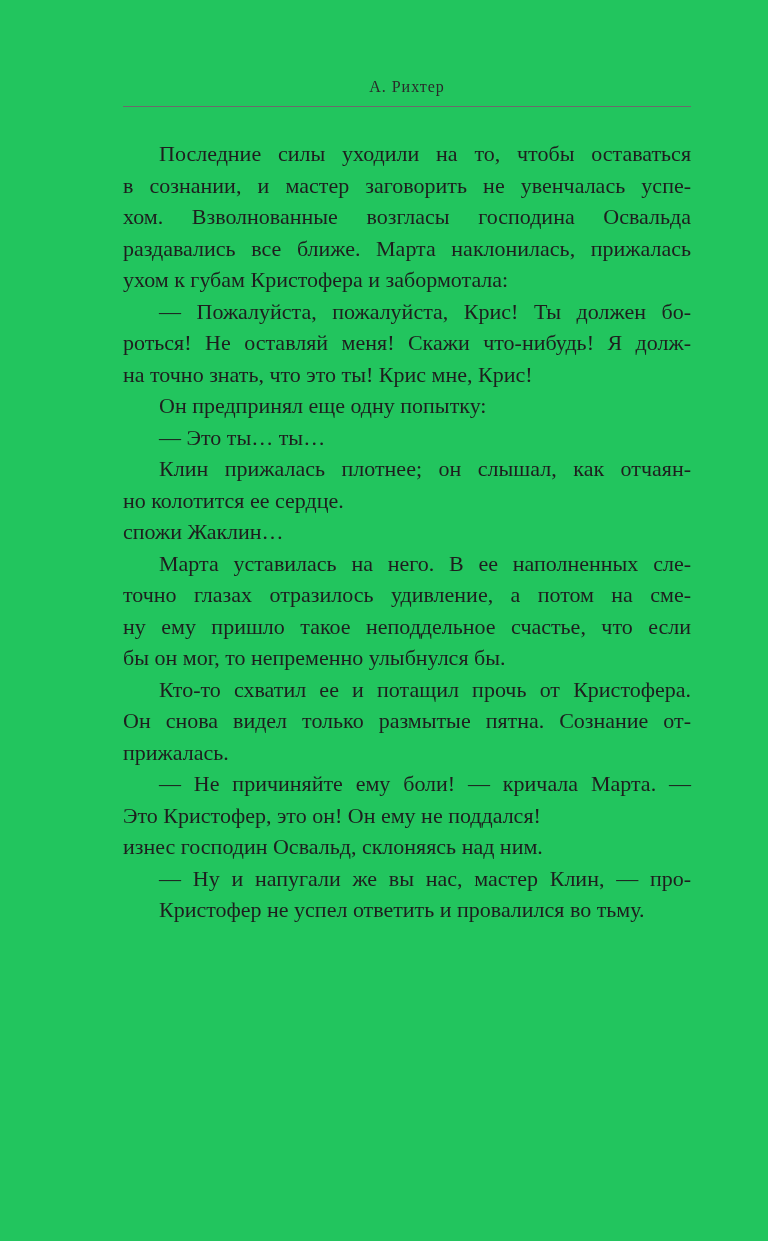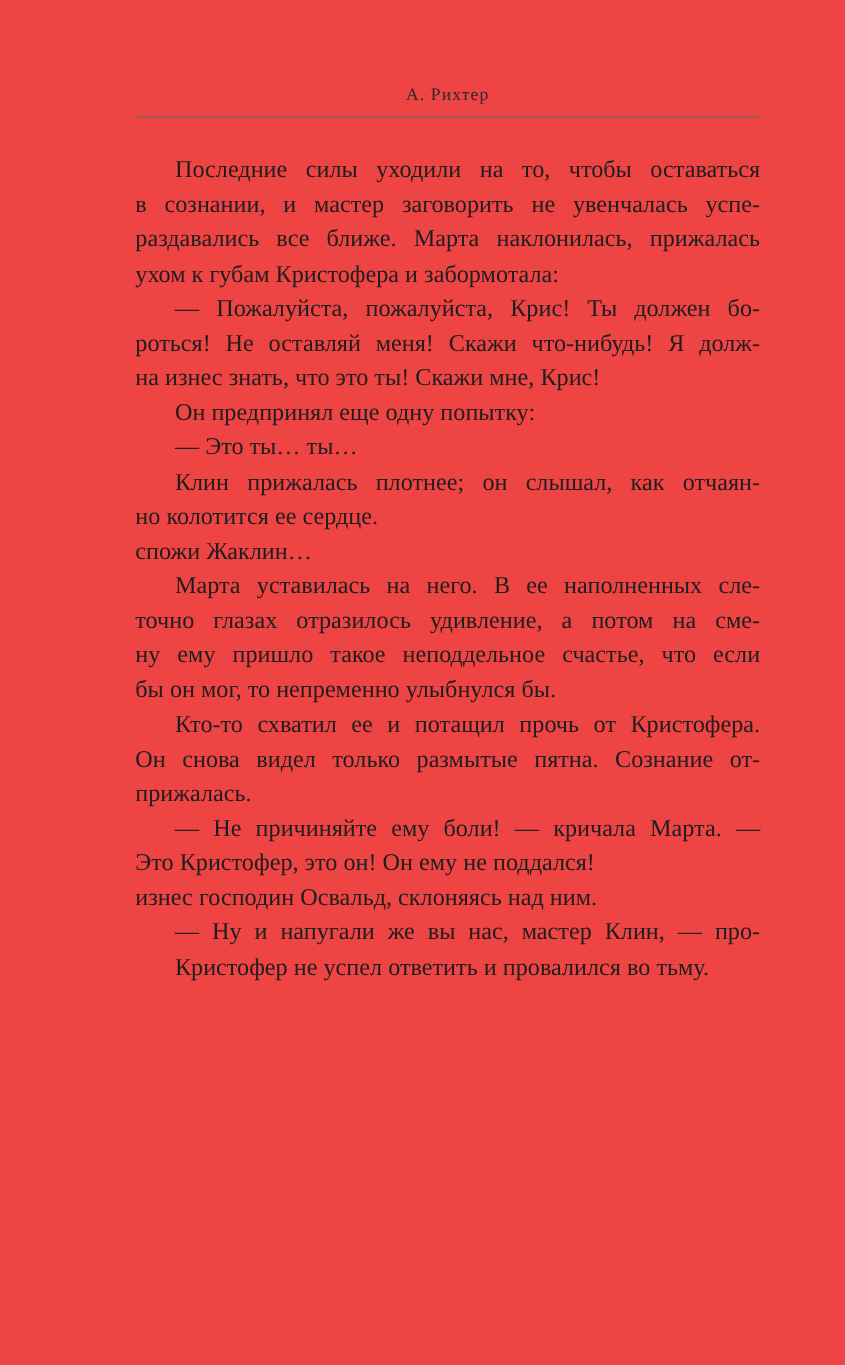--- a/index.html
+++ b/index.html
@@ -1,17 +1,17 @@
 <!DOCTYPE html>
 <html><head>
   <meta charset="utf-8">
   <style>
     html, body { margin: 0; padding: 0; background: #ffffff; }
     body { width: 768px; height: 1241px; position: relative; overflow: hidden; }
-    .page { position: absolute; left: 0; top: 0; width: 768px; height: 1241px; background: #ef4444; }
+    .page { position: absolute; left: 0; top: 0; width: 768px; height: 1241px; background: #22c55e; }
     .running-head {
       position: absolute; left: 123px; width: 568px; top: 78px;
       text-align: center; font-family: "Liberation Serif", serif;
       font-size: 16px; letter-spacing: 1px; color: #2a2a2a;
     }
     .rule {
       position: absolute; left: 123px; width: 568px; top: 106px;
       height: 0; border-top: 1.5px solid #6b6b6b;
     }
     .text {
@@ -29,25 +29,26 @@
 </head>
 <body>
 
 <div class="page">
   <div class="running-head">А. Рихтер</div>
   <div class="rule"></div>
 
   <div class="text">
     <div class="line indent">Последние силы уходили на то, чтобы оставаться</div>
     <div class="line">в сознании, и мастер заговорить не увенчалась успе-</div>
+    <div class="line">хом. Взволнованные возгласы господина Освальда</div>
     <div class="line">раздавались все ближе. Марта наклонилась, прижалась</div>
     <div class="line last">ухом к губам Кристофера и забормотала:</div>
     <div class="line indent">— Пожалуйста, пожалуйста, Крис! Ты должен бо-</div>
     <div class="line">роться! Не оставляй меня! Скажи что-нибудь! Я долж-</div>
-    <div class="line last">на изнес знать, что это ты! Скажи мне, Крис!</div>
+    <div class="line last">на точно знать, что это ты! Крис мне, Крис!</div>
     <div class="line indent last">Он предпринял еще одну попытку:</div>
     <div class="line indent last">— Это ты… ты…</div>
     <div class="line indent">Клин прижалась плотнее; он слышал, как отчаян-</div>
     <div class="line last">но колотится ее сердце.</div>
     <div class="line last">спожи Жаклин…</div>
     <div class="line indent">Марта уставилась на него. В ее наполненных сле-</div>
     <div class="line">точно глазах отразилось удивление, а потом на сме-</div>
     <div class="line">ну ему пришло такое неподдельное счастье, что если</div>
     <div class="line last">бы он мог, то непременно улыбнулся бы.</div>
     <div class="line indent">Кто-то схватил ее и потащил прочь от Кристофера.</div>

